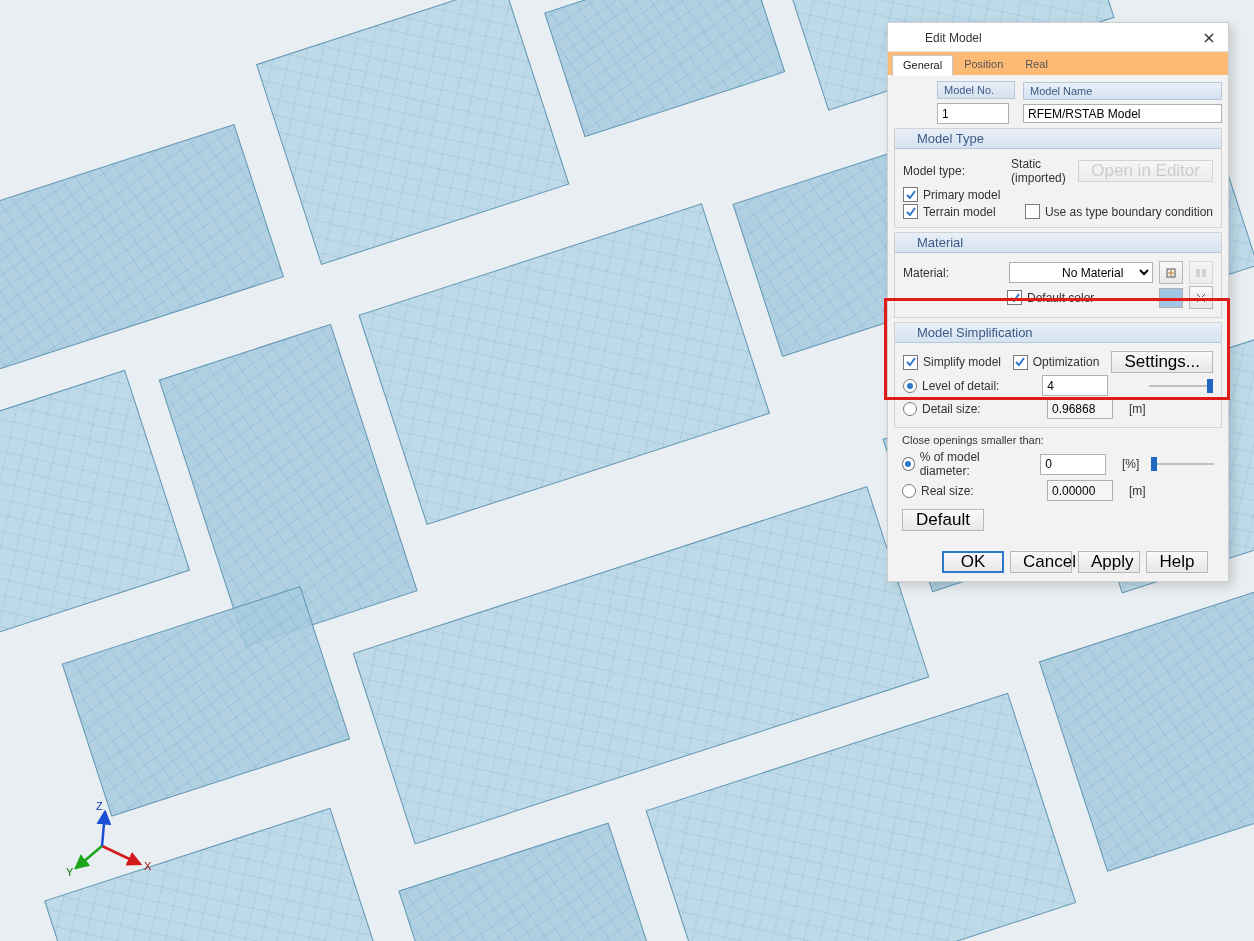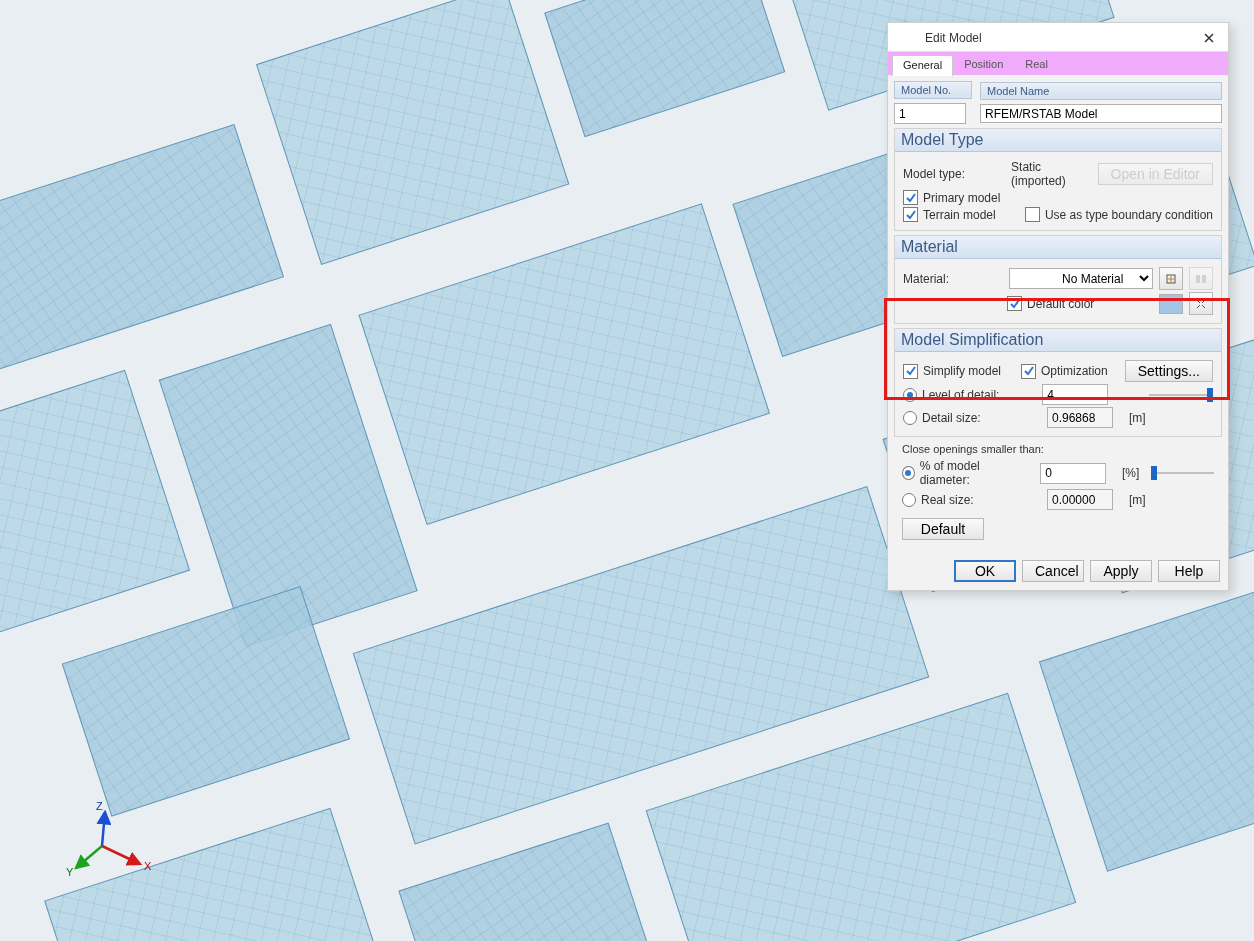--- a/index.html
+++ b/index.html
@@ -57,21 +57,21 @@
   .dlg-title .x {
     width: 22px; height: 18px;
     display: flex; align-items: center; justify-content: center;
     cursor: pointer;
   }
   .dlg-title .x svg { width: 10px; height: 10px; stroke: #333; stroke-width: 1.5; }
 
   .tabs {
     display: flex;
     padding: 2px 4px 0 4px;
-    background: #f0abfc;
+    background: #fdba74;
     gap: 0;
   }
   .tab {
     padding: 3px 10px 5px 10px;
     border: 1px solid transparent;
     border-bottom: none;
     color: #555;
     cursor: pointer;
     font-size: 11px;
   }
@@ -95,22 +95,22 @@
     border: 1px solid #b7c7da;
     padding: 2px 6px;
     color: #3c5a86;
     font-size: 11px;
   }
   .section { border: 1px solid #d2d2d2; background: #f2f2f2; margin: 4px 0; }
   .section .sec-title {
     background: linear-gradient(#e9eff8, #d5e2f1);
     border-bottom: 1px solid #b7c7da;
     color: #3c5a86;
-    padding: 2px 6px;
-    font-size: 16px;
+    padding: 2px 22px;
+    font-size: 13px;
   }
   .section .sec-body { padding: 6px 8px; }
 
   input[type=text] {
     height: 19px;
     border: 1px solid #b0b0b0;
     background: #fff;
     padding: 0 4px;
     font-family: inherit;
     font-size: 12px;
@@ -125,21 +125,21 @@
     background: #fff;
     font-family: inherit;
     font-size: 12px;
   }
   .btn {
     height: 22px;
     border: 1px solid #b8b8b8;
     background: linear-gradient(#fafafa, #e6e6e6);
     padding: 0 12px;
     font-family: inherit;
-    font-size: 14px;
+    font-size: 17px;
     cursor: pointer;
   }
   .btn.primary {
     border-color: #2e77cc;
     outline: 1px solid #2e77cc;
     outline-offset: -2px;
   }
   .iconbtn {
     width: 22px; height: 21px;
     border: 1px solid #b8b8b8;
@@ -188,21 +188,21 @@
     background: #1e66c2;
   }
 
   .highlight {
     border: 3px solid #e11a1a;
     position: absolute;
   }
 
   .footer {
     display: flex; justify-content: flex-end; gap: 6px;
-    padding: 8px 8px 8px 8px;
+    padding: 8px 20px 8px 8px;
     background: #f2f2f2;
   }
 </style>
 </head>
 <body>
 
 <div class="viewport">
   <svg viewBox="0 0 1254 941" preserveAspectRatio="none">
 
     <defs>
@@ -276,21 +276,21 @@
 
   <div class="tabs">
     <div class="tab active">General</div>
     <div class="tab">Position</div>
     <div class="tab">Real</div>
   </div>
 
   <div class="tab-body">
 
     <div class="row" style="gap:8px;">
-      <div style="flex:0 0 78px;">
+      <div style="flex:0 0 78px;margin-left:43px;">
         <div class="hdr-bar">Model No.</div>
         <input type="text" style="width: 62px; margin-top: 4px;" value="1">
       </div>
       <div style="flex:1;">
         <div class="hdr-bar">Model Name</div>
         <input type="text" style="width: 100%; box-sizing: border-box; margin-top: 4px;" value="RFEM/RSTAB Model">
       </div>
     </div>
 
     <div class="section">

